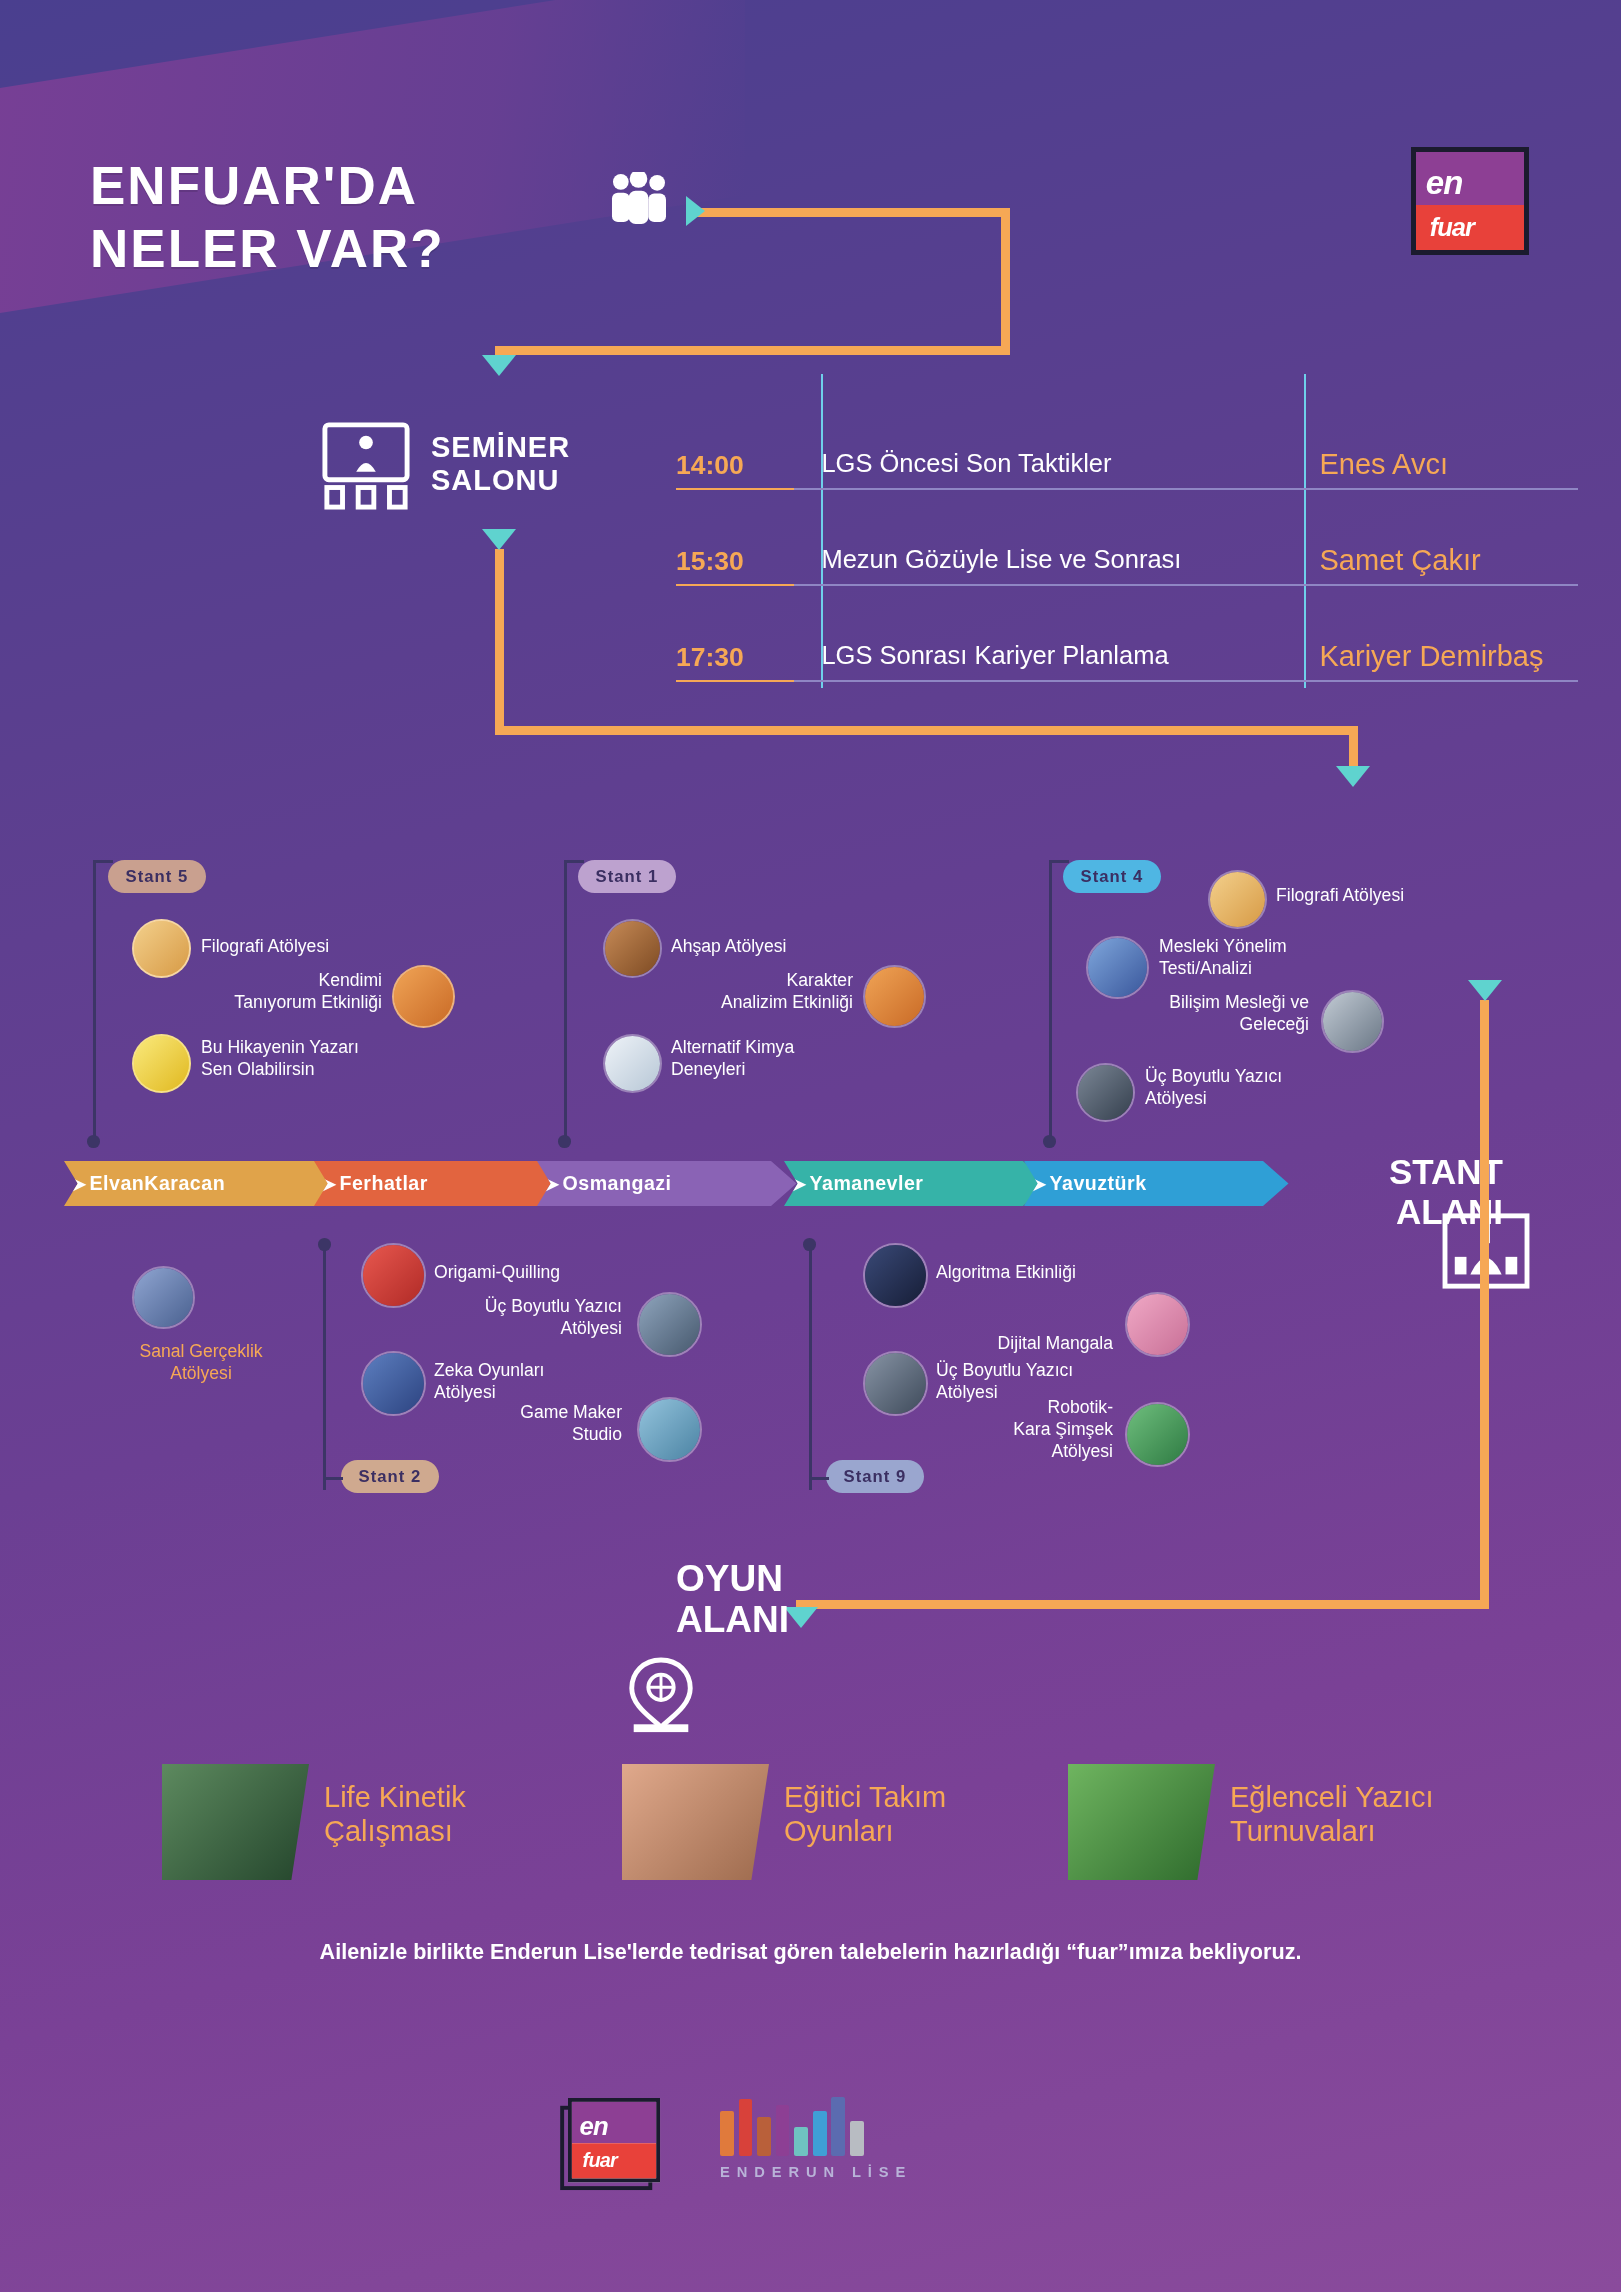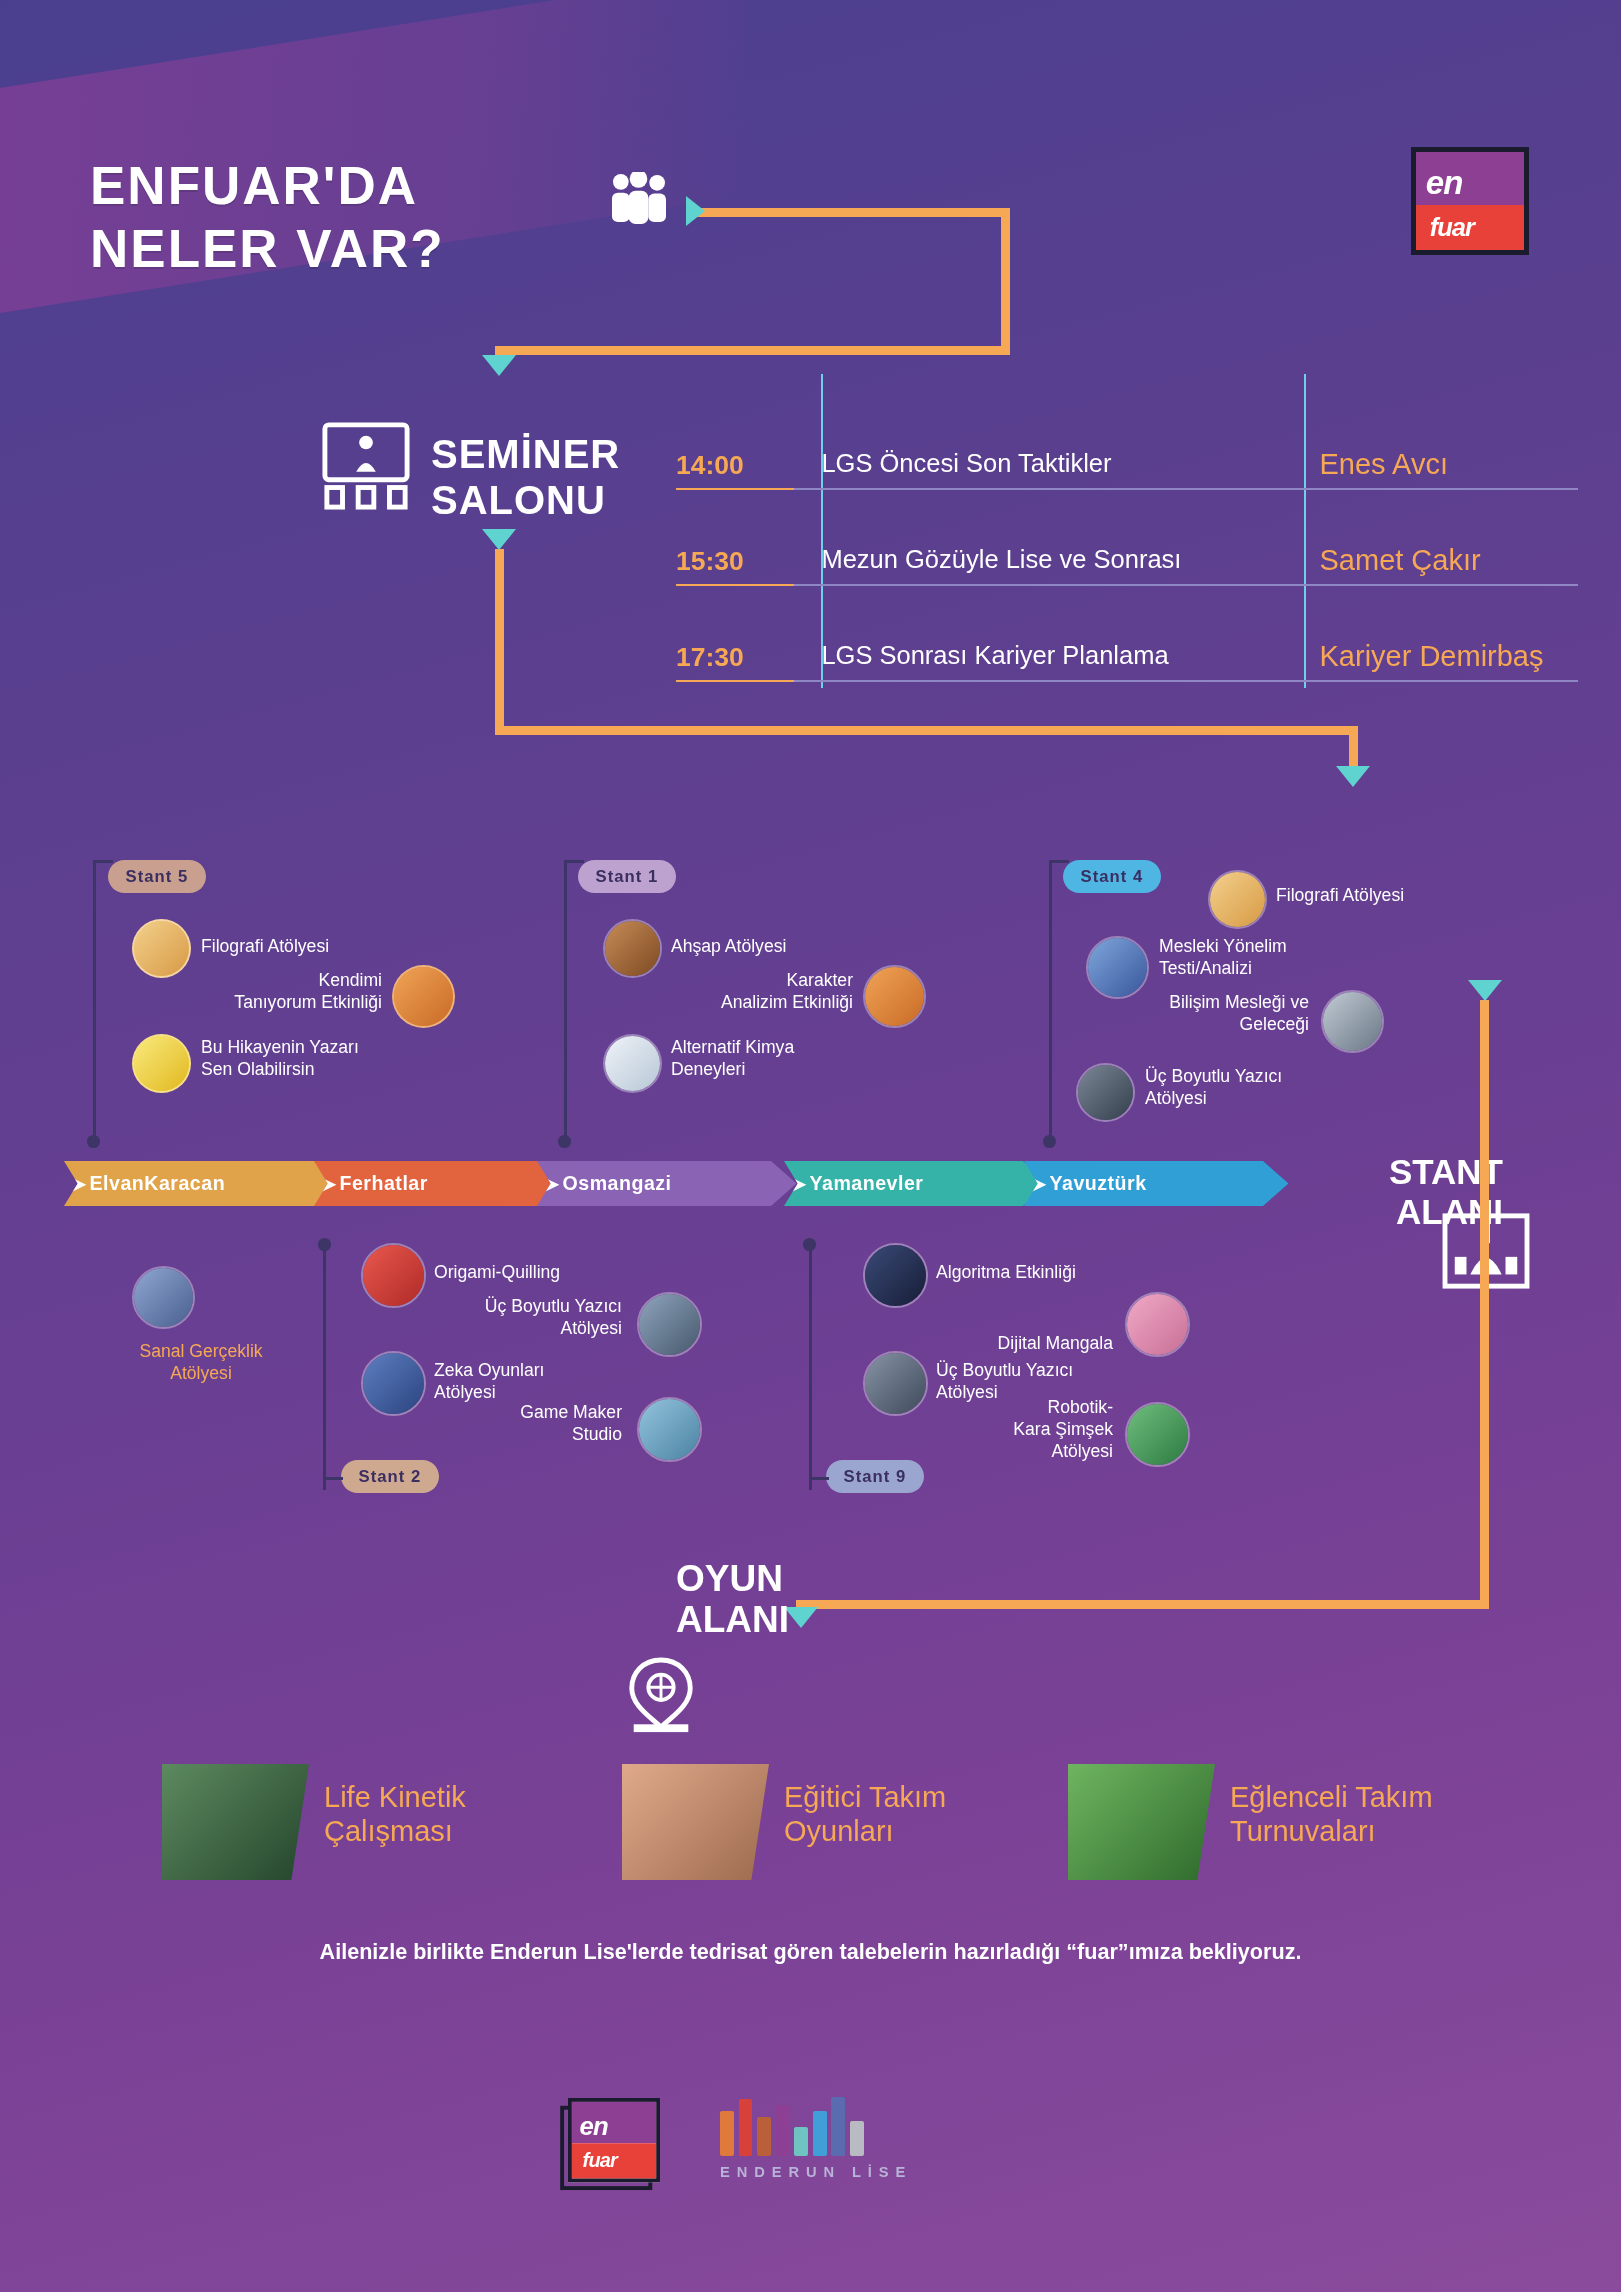--- a/index.html
+++ b/index.html
@@ -33,21 +33,21 @@
   .logo .box .fuar{position:absolute;left:13.7px;bottom:7.8px;color:#ffffff;font-size:25.5px;font-weight:bold;font-style:italic;letter-spacing:-1px;}
   .logo .shadow{position:absolute;left:-9.8px;top:9.8px;width:118px;height:108px;border:5.9px solid #1b1b2e;box-sizing:border-box;z-index:-1;}
 
   
   .op{position:absolute;background:#f6a855;}
   .tri{position:absolute;width:0;height:0;}
   .tri-down{border-left:17.6px solid transparent;border-right:17.6px solid transparent;border-top:21.6px solid #5fd3cf;}
   .tri-right{border-top:15.7px solid transparent;border-bottom:15.7px solid transparent;border-left:19.6px solid #5fd3cf;}
 
   
-  .sem-label{position:absolute;color:#ffffff;font-weight:bold;font-size:40px;line-height:1.15;letter-spacing:1px;}
+  .sem-label{position:absolute;color:#ffffff;font-weight:bold;font-size:29px;line-height:1.15;letter-spacing:1px;}
   .sem-table{position:absolute;left:676px;top:412px;width:902px;}
   .sem-row{display:flex;align-items:center;height:96px;}
   .sem-time{width:118px;text-align:left;color:#f6a855;font-weight:bold;font-size:26.5px;padding-right:21.6px;border-bottom:2px solid #f6a855;height:59px;line-height:69px;box-sizing:border-box;}
   .sem-title{flex:1;color:#ffffff;font-size:25.5px;padding-left:27.4px;border-bottom:2px solid #8f86c4;height:59px;line-height:65px;box-sizing:border-box;}
   .sem-name{width:284px;color:#f6a855;font-size:29px;padding-left:25.5px;border-bottom:2px solid #8f86c4;height:59px;line-height:67px;box-sizing:border-box;}
   .sem-vline{position:absolute;width:2px;background:#6fd0ea;}
 
   
   .stant-badge{
     position:absolute;height:33px;line-height:33px;padding:0 17.6px;border-radius:17.6px;
@@ -356,21 +356,21 @@
   <div class="game" style="left:162px;top:1764px;">
     <div class="pic" style="background:linear-gradient(135deg,#5d8a5f,#24452c);clip-path:polygon(0 0,100% 0,88% 100%,0 100%);"></div>
     <div class="lbl" style="left:162px;">
       <div>Life Kinetik</div>
       <div>Çalışması</div>
     </div>
   </div>
   <div class="game" style="left:1068px;top:1764px;">
     <div class="pic" style="background:linear-gradient(135deg,#6fb560,#2e6a2c);clip-path:polygon(0 0,100% 0,88% 100%,0 100%);"></div>
     <div class="lbl" style="left:162px;">
-      <div>Eğlenceli Takım</div>
+      <div>Eğlenceli Yazıcı</div>
       <div>Turnuvaları</div>
     </div>
   </div>
 
   <div class="footer-text">Ailenizle birlikte Enderun Lise'lerde tedrisat gören talebelerin hazırladığı “fuar”ımıza bekliyoruz.</div>
 
   <div class="logo" style="left:568px;top:2098px;transform:scale(.78);transform-origin:left top;">
     <div class="shadow"></div>
     <div class="box">
       <div class="purple"></div>

